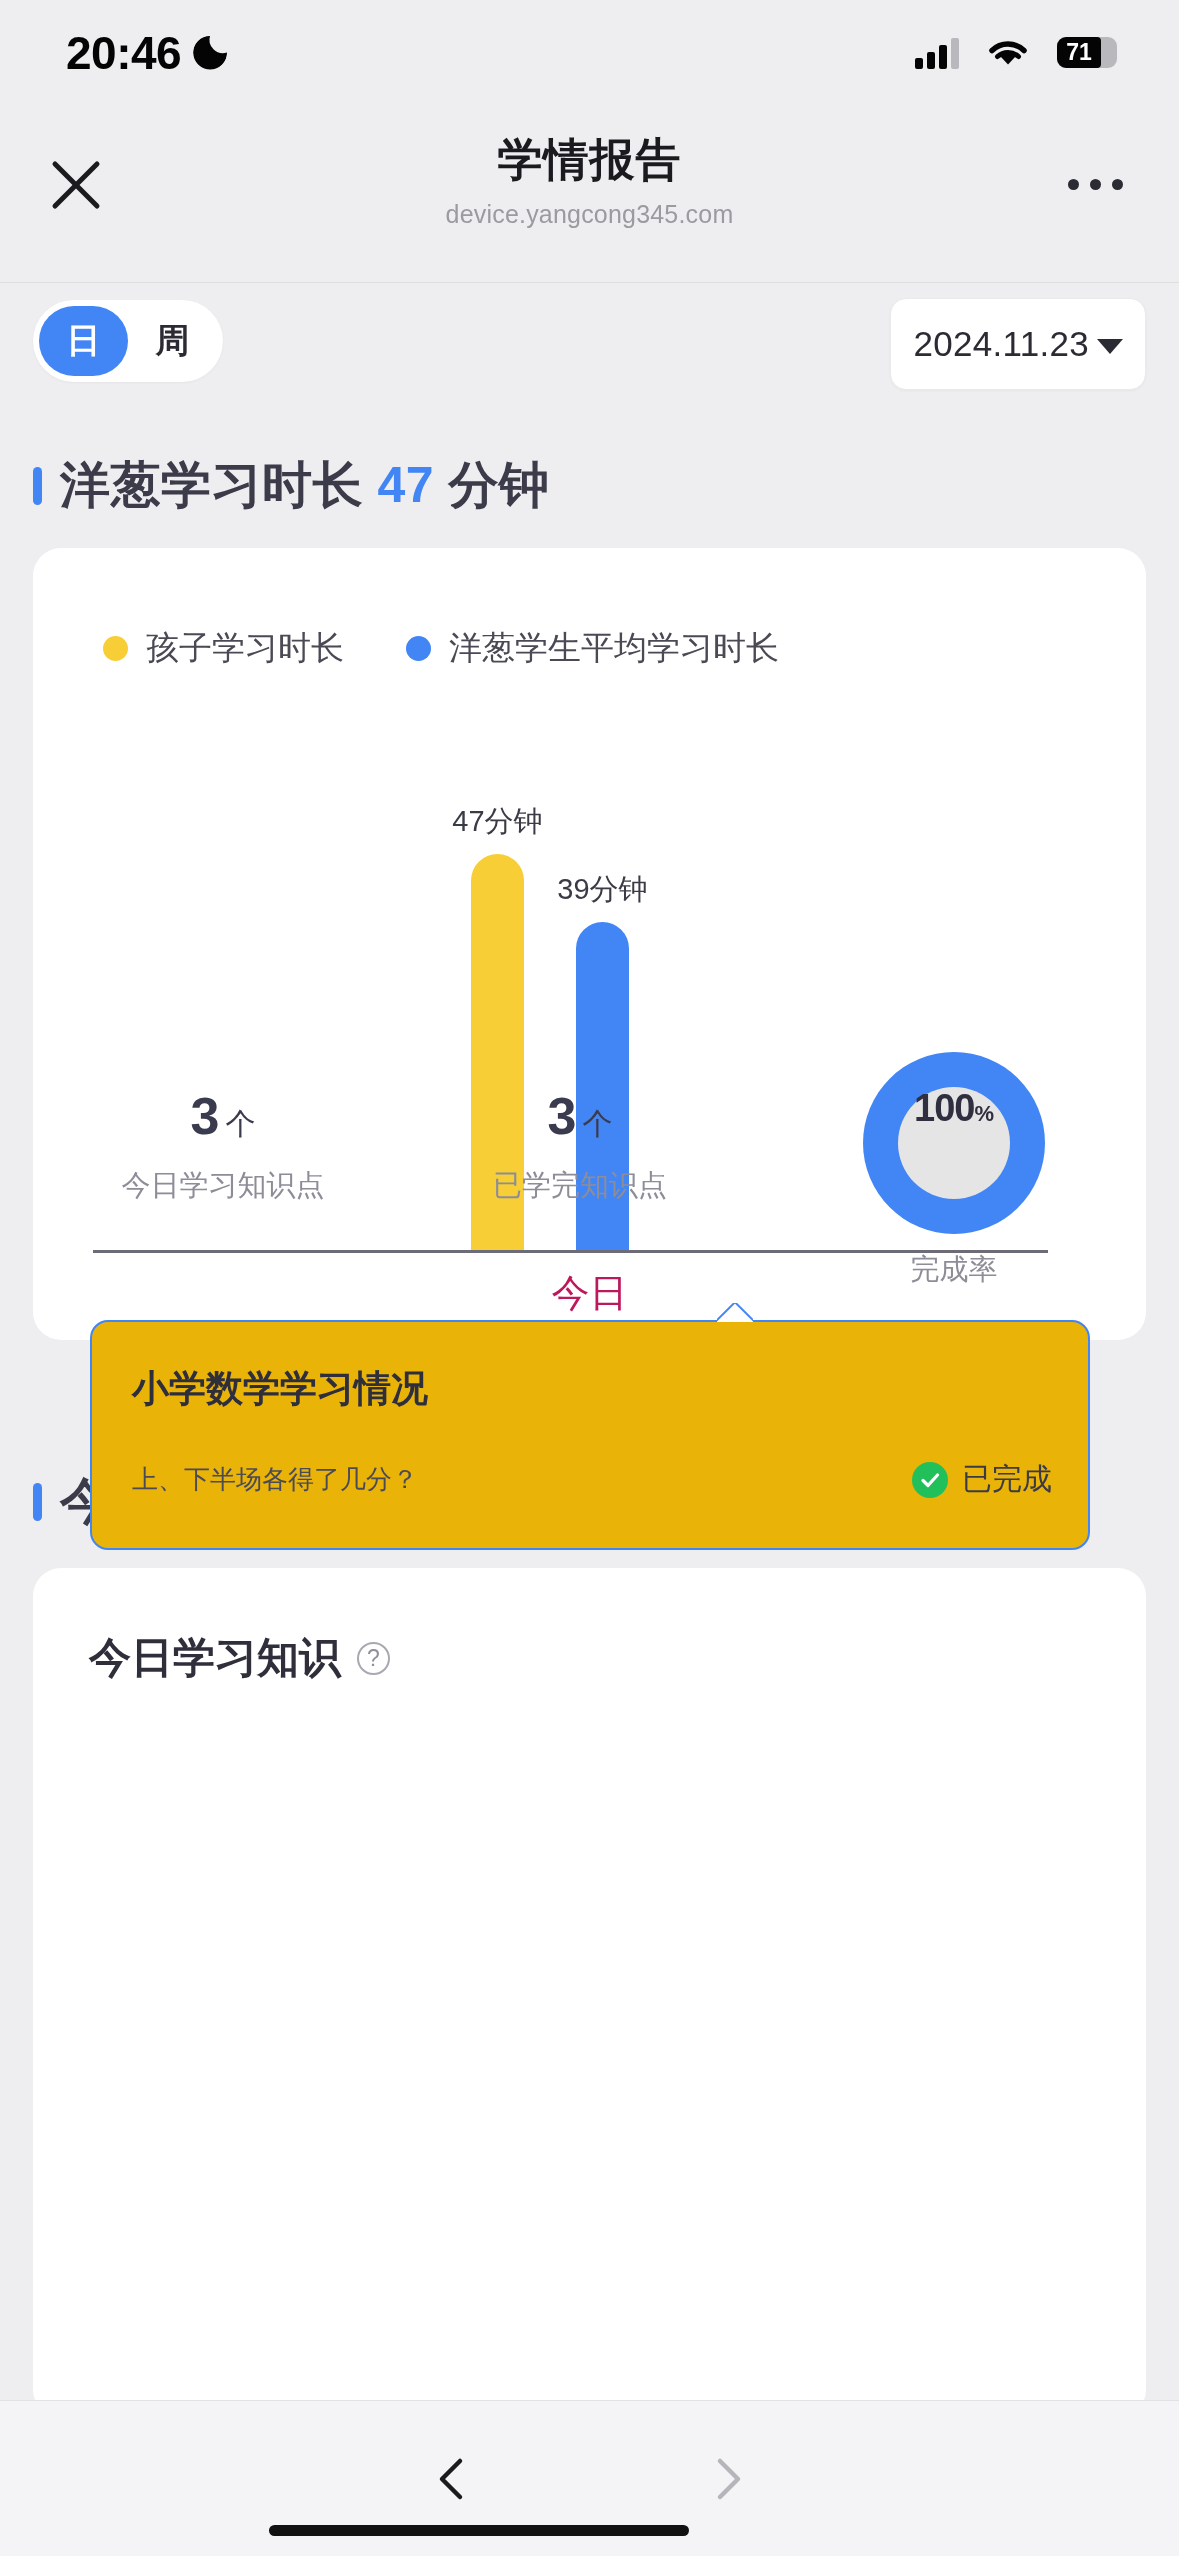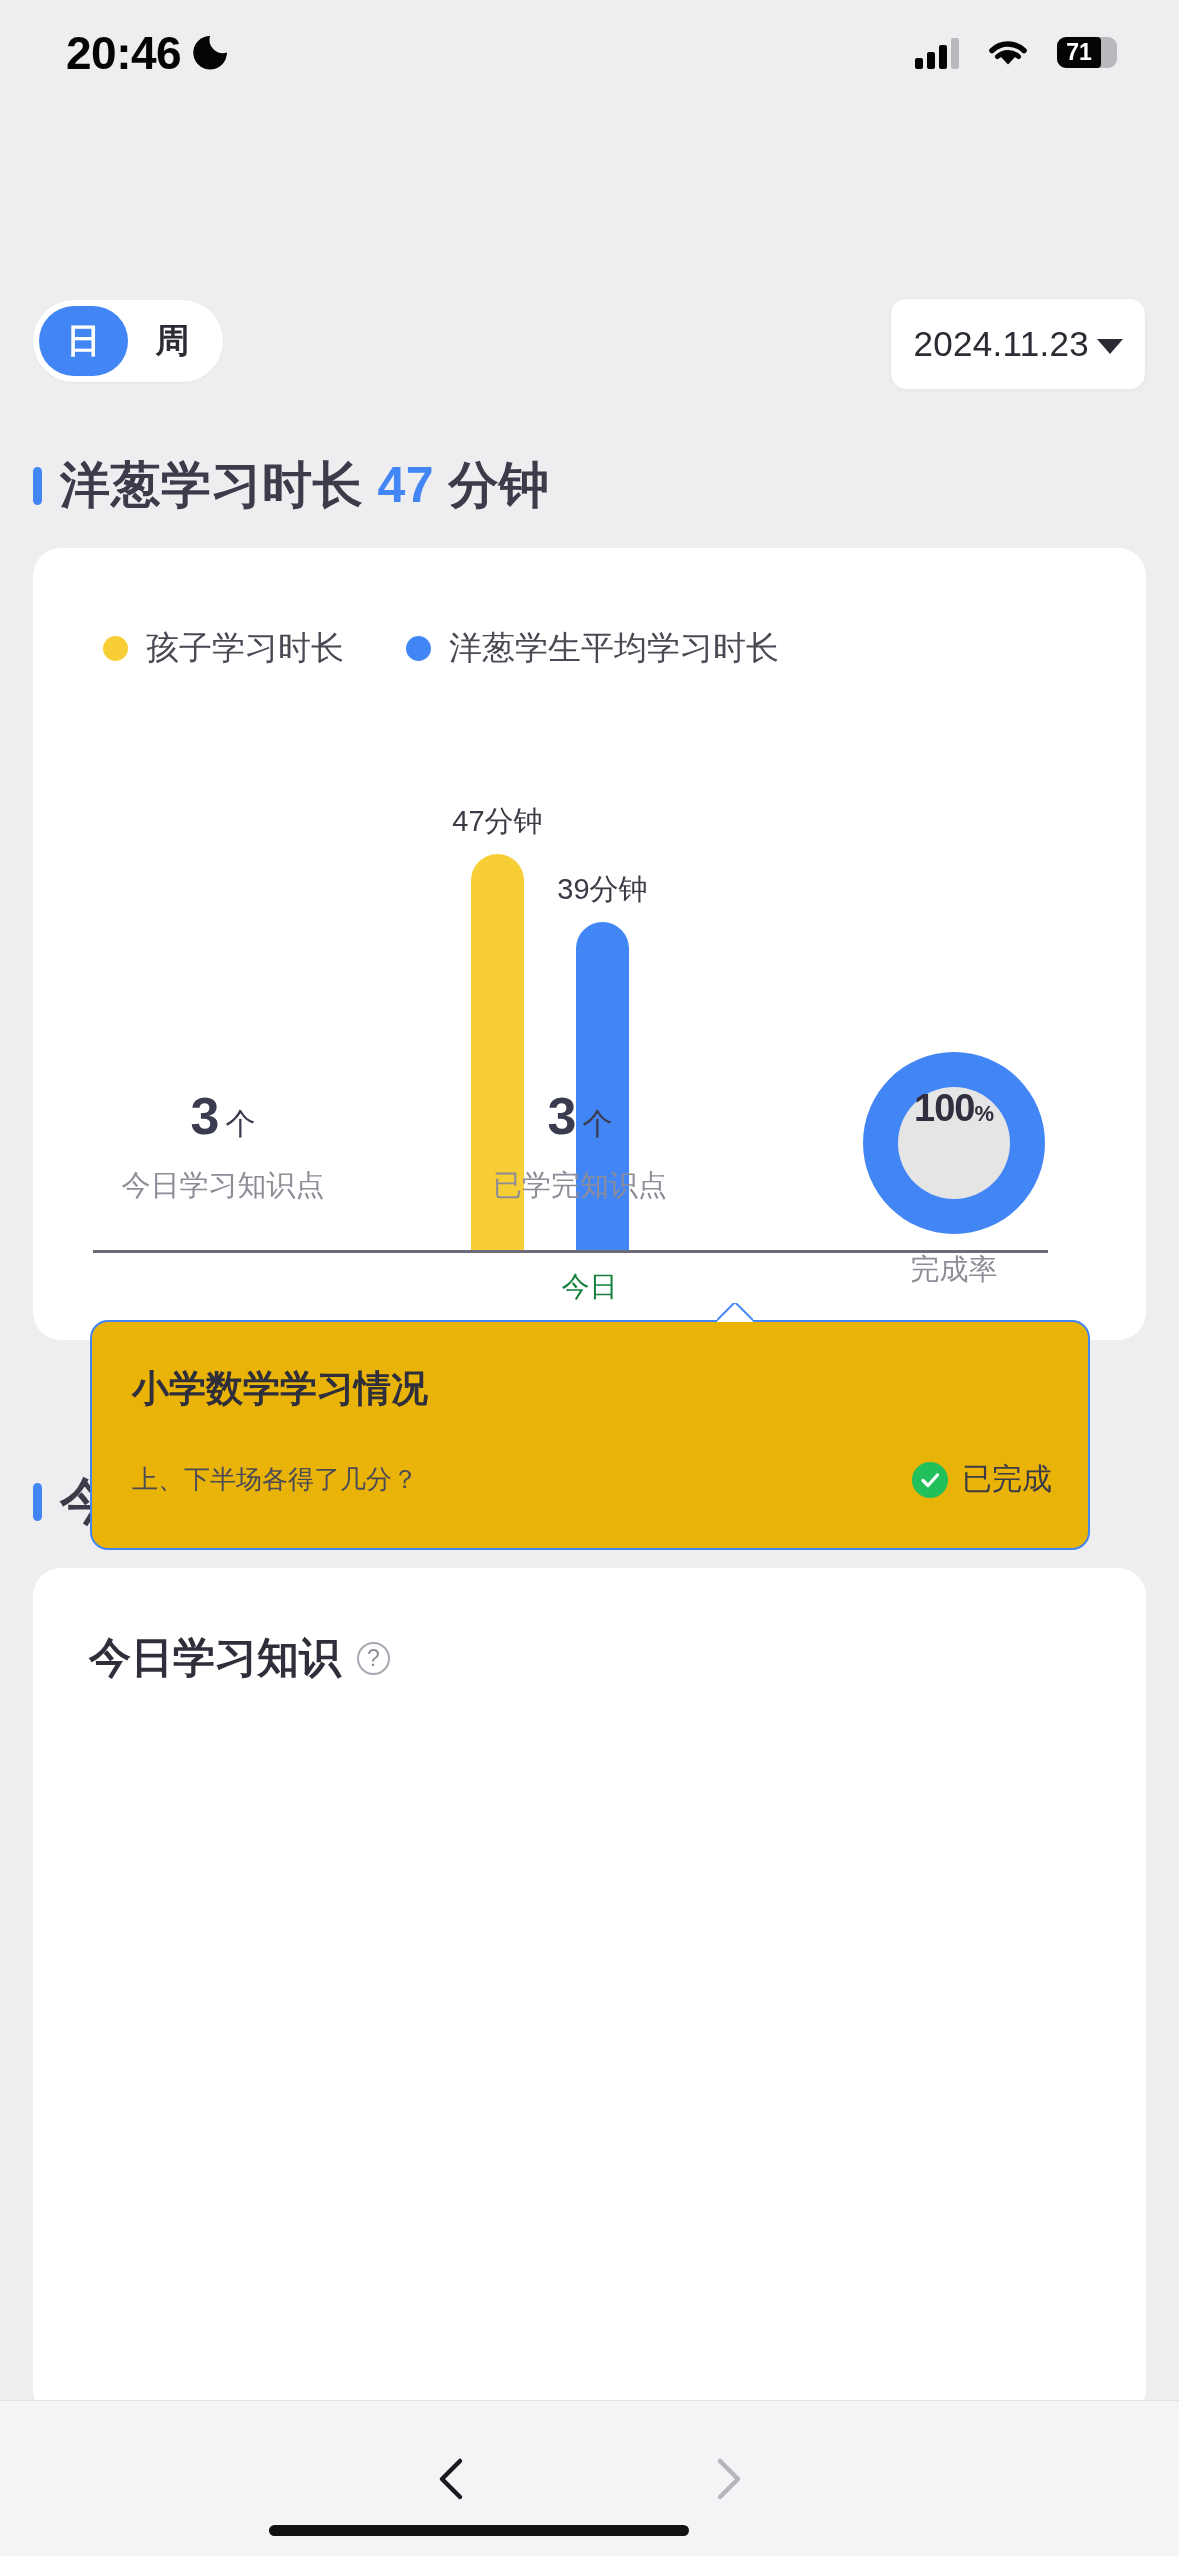--- a/index.html
+++ b/index.html
@@ -97,21 +97,21 @@
   #chart-card { left:33px; top:548px; width:1113px; height:792px; }
 
   .legend { position:absolute; top:78px; left:70px; display:flex; align-items:center; gap:62px; }
   .legend-item { display:flex; align-items:center; gap:18px; }
   .legend-dot { width:25px; height:25px; border-radius:50%; }
   .legend-label { font-size:33px; color:#4a4a55; }
 
   .plot { position:absolute; left:0; top:0; width:1113px; height:792px; }
   .axis { position:absolute; left:60px; top:702px; width:955px; height:3px; background:#6c6c78; }
   .xlabel { position:absolute; top:720px; left:0; width:1113px; text-align:center; }
-  .xlabel span { font-size:28px; color:#15803d; }
+  .xlabel span { font-size:38px; color:#be185d; }
 
   .bar { position:absolute; bottom:90px; border-radius:30px 30px 0 0; }
   .bar-val { position:absolute; font-size:29px; color:#3b3b46; white-space:nowrap; }
 
   
   #knowledge-card { left:33px; top:1568px; width:1113px; height:850px; overflow:hidden; }
   .kc-title-row { position:absolute; top:62px; left:56px; display:flex; align-items:center; gap:16px; }
   .kc-title { font-size:42px; font-weight:700; color:#2f2f3c; }
   .q-icon { width:33px; height:33px; border-radius:50%; border:2px solid #a8a8b2; display:flex; align-items:center; justify-content:center; font-size:23px; color:#8f8f9a; }
 
@@ -191,20 +191,37 @@
           <path d="M10.5 19.5 A15.5 15.5 0 0 1 31.5 19.5" stroke="#040404" stroke-width="5" fill="none" stroke-linecap="round"></path>
         </svg>
       </span>
       <span class="batt-shell">
         <span class="batt-fill"></span>
         <span class="batt-num">71</span>
       </span>
     </div>
   </div>
 
+  <div class="navbar">
+    <div class="nav-close">
+      <svg viewBox="0 0 52 52">
+        <line x1="5" y1="5" x2="47" y2="47" stroke="#1b1b1f" stroke-width="5" stroke-linecap="round"></line>
+        <line x1="47" y1="5" x2="5" y2="47" stroke="#1b1b1f" stroke-width="5" stroke-linecap="round"></line>
+      </svg>
+    </div>
+    <div class="nav-title-wrap">
+      <div class="nav-title">学情报告</div>
+      <div class="nav-url">device.yangcong345.com</div>
+    </div>
+    <div class="nav-more">
+      <i></i>
+        <i></i>
+        <i></i>
+    </div>
+  </div>
 
   <div class="toolrow">
     <div class="segment">
       <div class="seg-btn active">日</div>
       <div class="seg-btn">周</div>
     </div>
     <div class="datepick">
       <span class="dp-text">2024.11.23</span>
       <span class="caret"></span>
     </div>

